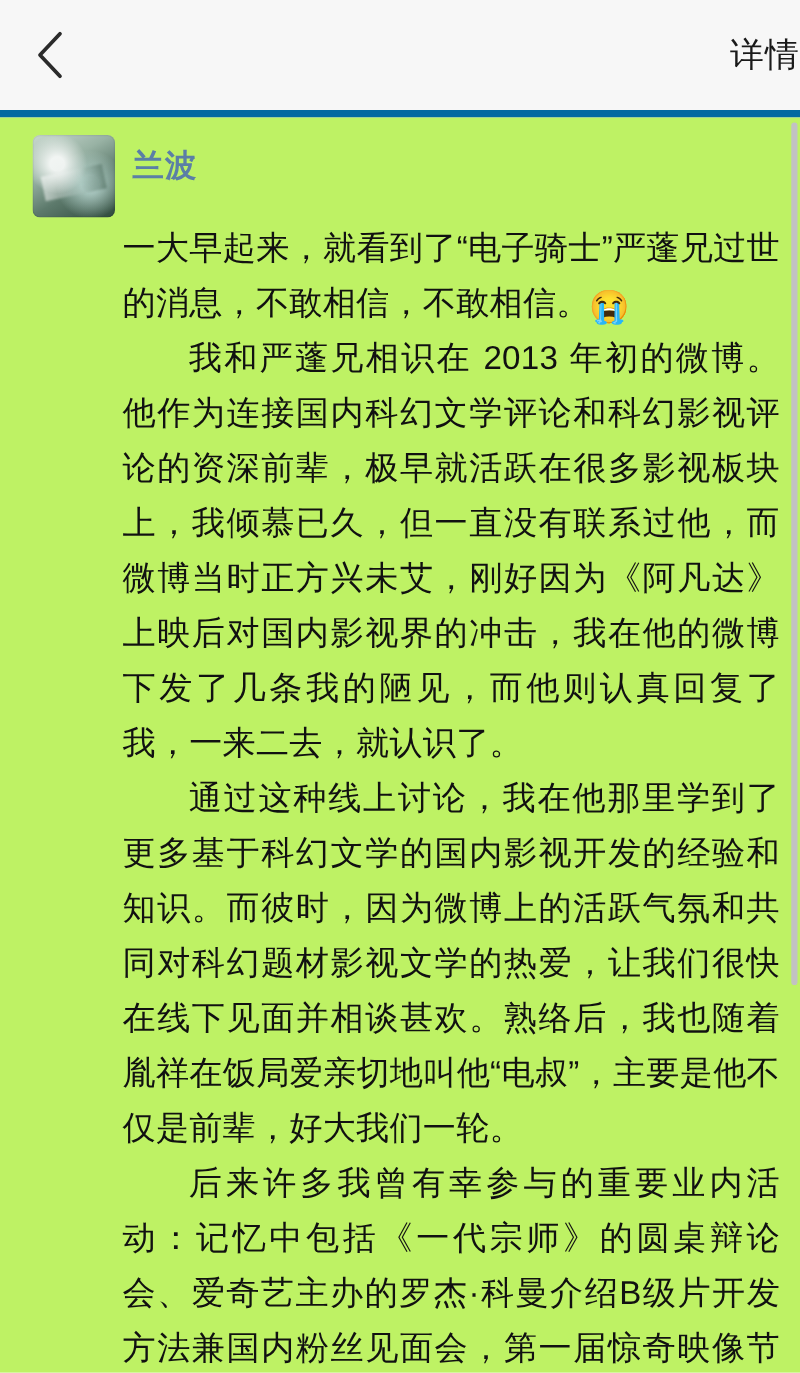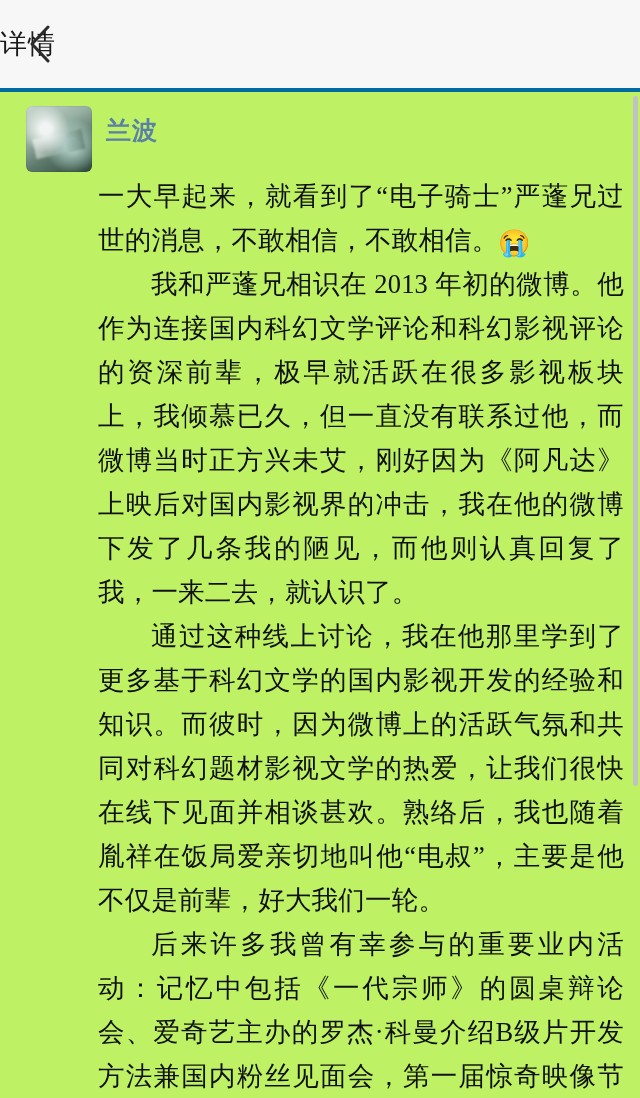--- a/index.html
+++ b/index.html
@@ -13,24 +13,24 @@
     font-family: "Liberation Sans", sans-serif;
     overflow: hidden;
     position: relative;
   }
 
   
   .navbar {
     position: relative;
     height: 88px;
     background: #f7f7f7;
-    border-bottom: 4px solid #0369a1;
+    border-bottom: 6px solid #0369a1;
     display: flex;
     align-items: center;
-    justify-content: flex-start;
+    justify-content: flex-end;
   }
   .nav-back {
     position: absolute;
     left: 18px;
     top: 50%;
     transform: translateY(-50%);
     width: 44px;
     height: 44px;
     display: flex;
     align-items: center;
@@ -98,21 +98,20 @@
     padding: 2px 16px 0 86px;
     color: #111111;
     font-size: 26.5px;
     line-height: 44px;
     letter-spacing: 0.2px;
     text-align: justify;
     text-justify: inter-ideograph;
   }
   .post-body p {
     margin: 0;
-    font-family: Liberation Serif, serif;
   }
   .post-body p.indent {
     text-indent: 2em;
   }
   .emoji-cry {
     display: inline-block;
     font-size: 26px;
     line-height: 1;
     vertical-align: -3px;
   }

